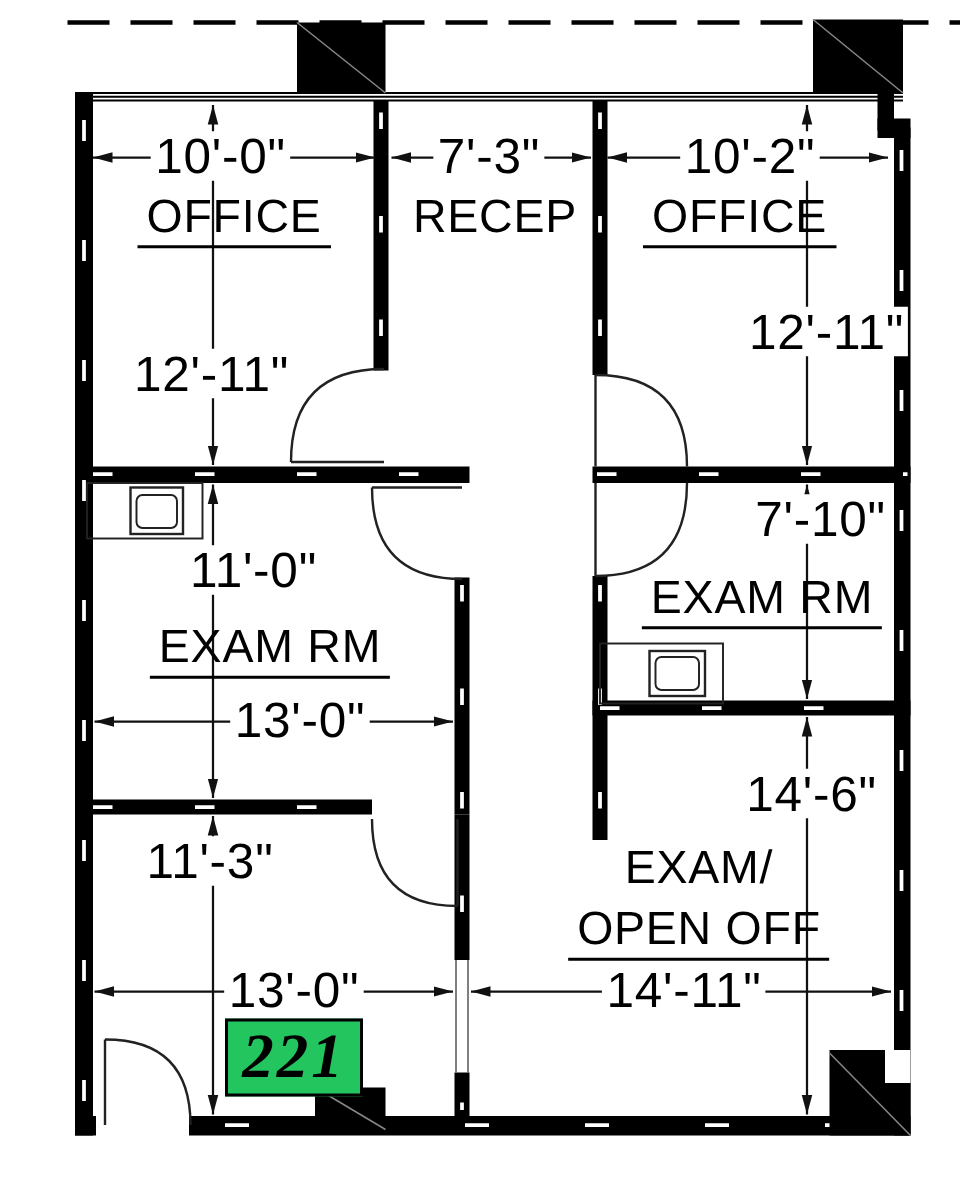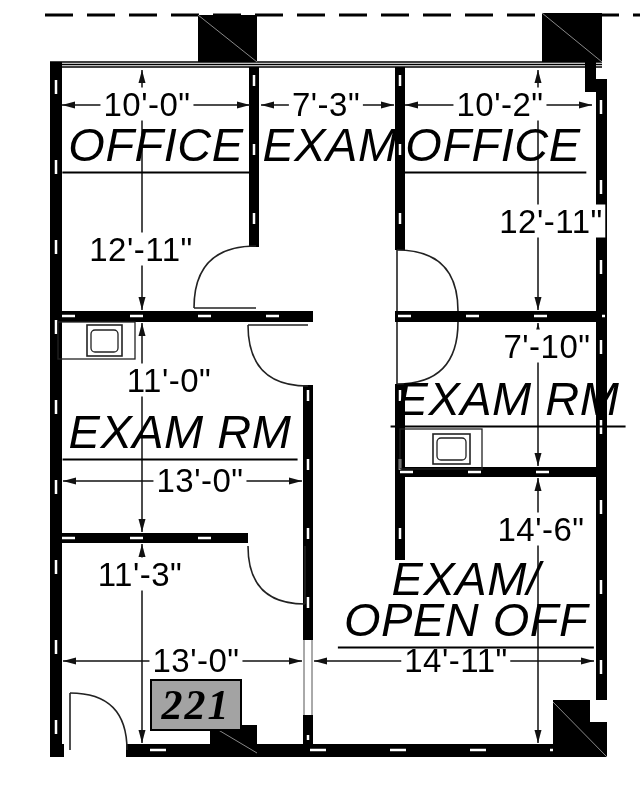--- a/index.html
+++ b/index.html
@@ -3,26 +3,26 @@
 <meta charset="utf-8">
 <style>
   html,body{margin:0;padding:0;background:#fff;}
   .sheet{position:relative;width:640px;height:785px;background:#fff;overflow:hidden;}
   .sheet svg{position:absolute;left:0;top:0;}
   .lbl{
     position:absolute;transform:translate(-50%,-50%);
     font-family:"Liberation Sans",sans-serif;
     color:#000;white-space:nowrap;line-height:1;letter-spacing:0.5px;
   }
-  .room{font-size:47px;font-style:italic;}
+  .room{font-size:31px;}
   .dim{font-size:33px;background:#fff;padding:0 3px;}
   .u{border-bottom:2px solid #000;padding:0 6px 4px 6px;}
   .suite-box{
     position:absolute;left:150px;top:679px;width:88px;height:48px;
-    border:2px solid #000;background:#a3a3a3;display:flex;align-items:center;justify-content:center;
+    border:2px solid #000;background:#22c55e;display:flex;align-items:center;justify-content:center;
   }
   .suite-num{
     font-family:"Liberation Serif",serif;font-style:italic;font-weight:bold;
     font-size:42px;letter-spacing:2px;color:#000;line-height:1;
   }
 </style>
 </head>
 <body>
 
 <div class="sheet">
@@ -156,21 +156,21 @@
   <div class="lbl dim" style="left:551px;top:221px">12'-11"</div>
   <div class="lbl dim" style="left:169px;top:380px">11'-0"</div>
   <div class="lbl dim" style="left:547px;top:346px">7'-10"</div>
   <div class="lbl dim" style="left:200px;top:480px">13'-0"</div>
   <div class="lbl dim" style="left:541px;top:529px">14'-6"</div>
   <div class="lbl dim" style="left:140px;top:574px">11'-3"</div>
   <div class="lbl dim" style="left:196px;top:660px">13'-0"</div>
   <div class="lbl dim" style="left:456px;top:660px">14'-11"</div>
 
   <div class="lbl room u" style="left:156px;top:147px">OFFICE</div>
-  <div class="lbl room" style="left:330px;top:144px">EXAM</div>
+  <div class="lbl room" style="left:330px;top:144px">RECEP</div>
   <div class="lbl room u" style="left:493px;top:147px">OFFICE</div>
   <div class="lbl room u" style="left:180px;top:434px">EXAM RM</div>
   <div class="lbl room u" style="left:508px;top:401px">EXAM RM</div>
   <div class="lbl room" style="left:466px;top:578px">EXAM/</div>
   <div class="lbl room u" style="left:466px;top:622px">OPEN OFF</div>
 
   <div class="suite-box">
     <span class="suite-num">221</span>
   </div>
 

